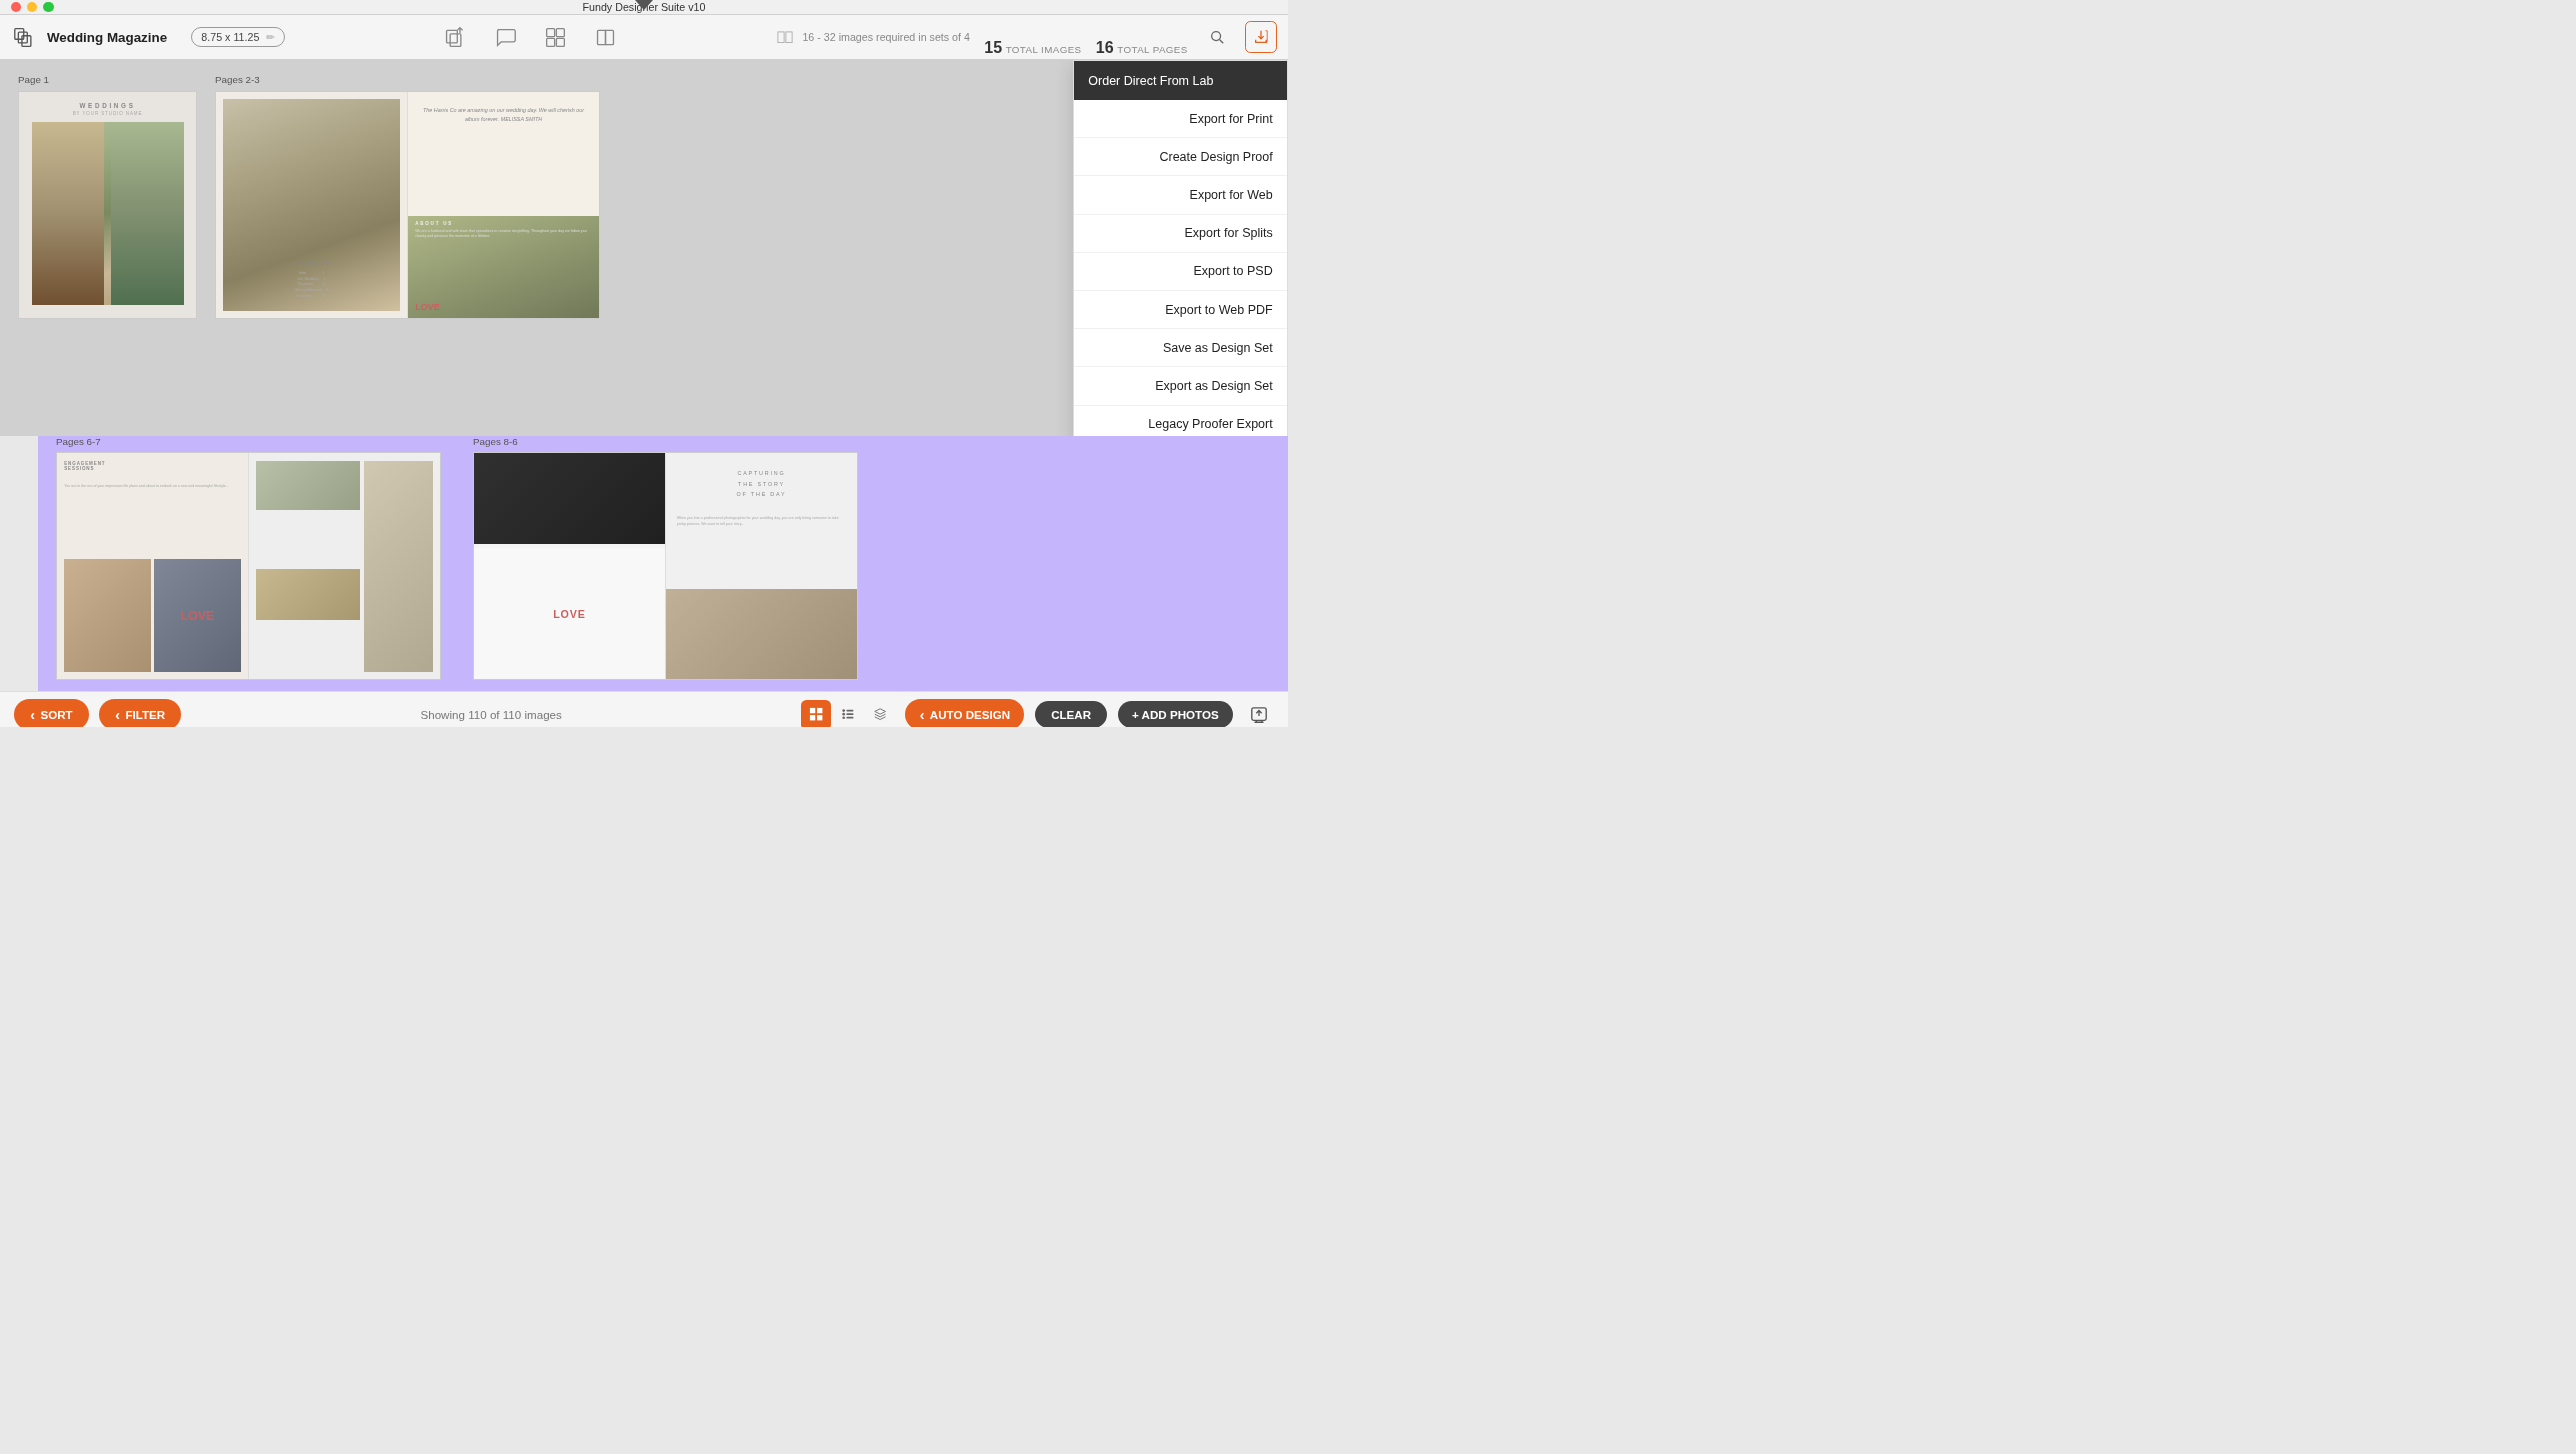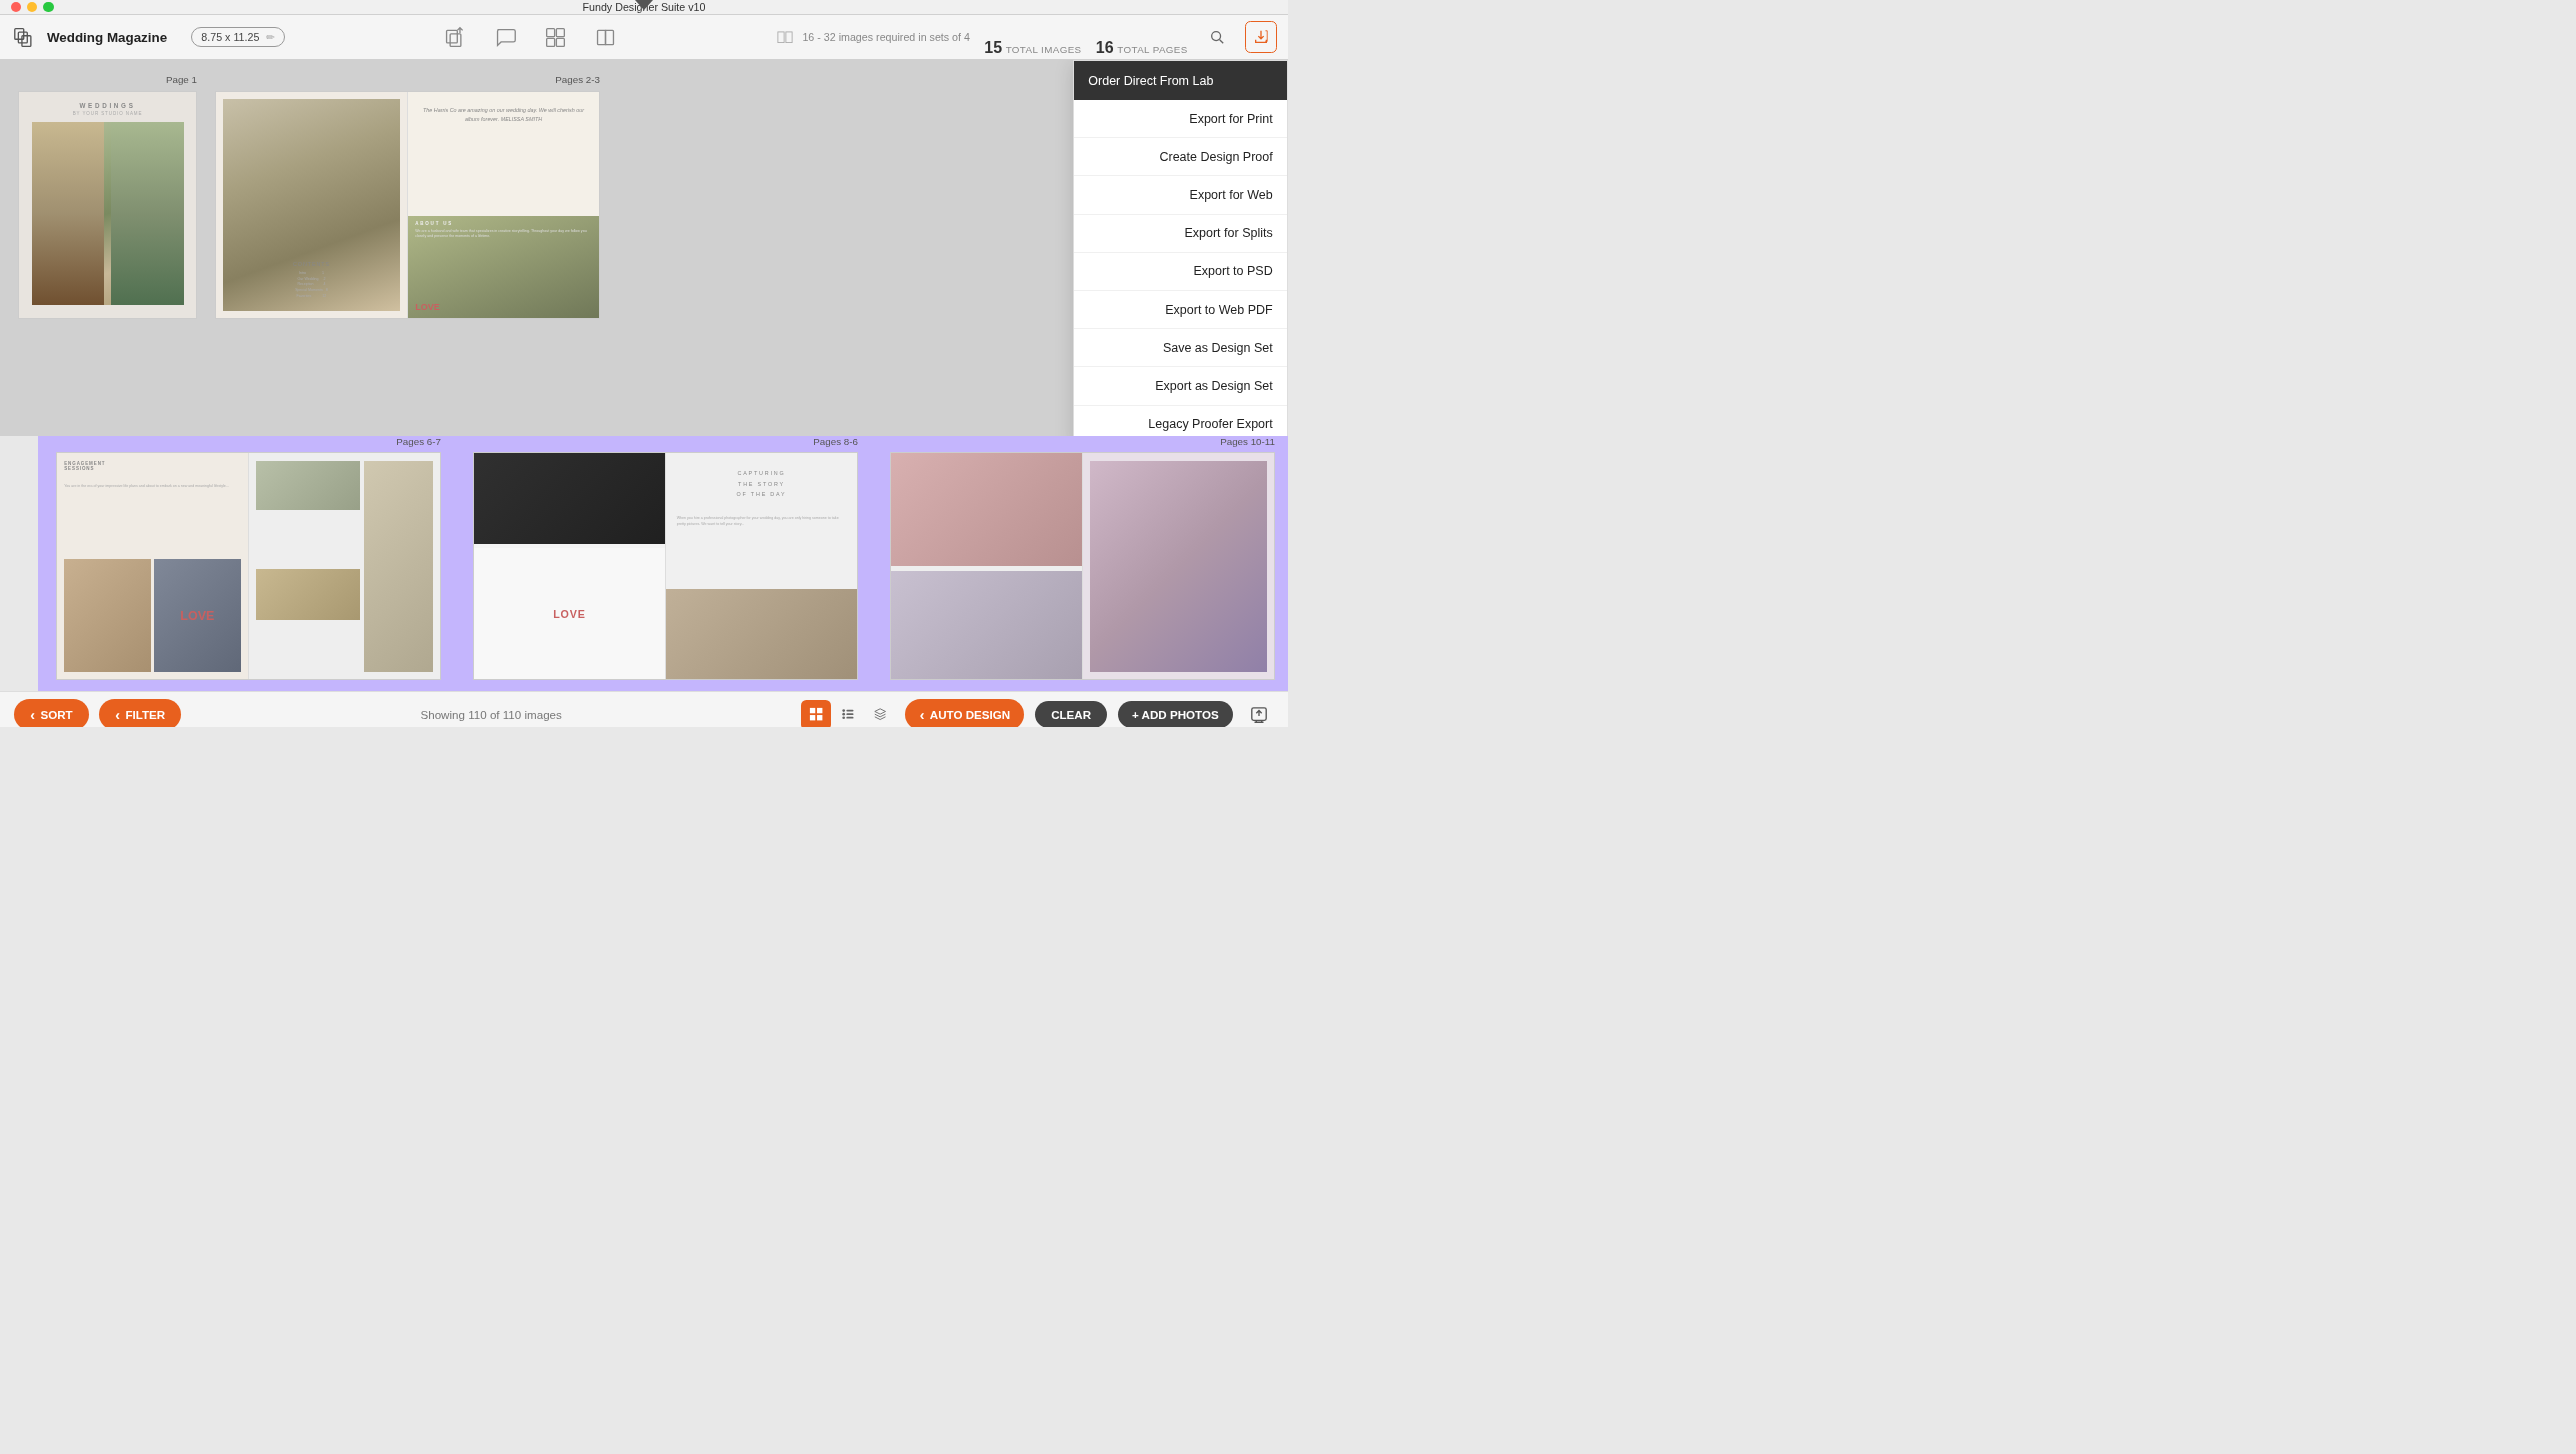--- a/index.html
+++ b/index.html
@@ -189,21 +189,20 @@
       cursor: pointer;
       border-bottom: 0.9px solid #f0f0f0;
       text-align: right;
     }
 
     
     .page-group {
       display: flex;
       flex-direction: column;
       gap: 5.4px;
-      align-items: flex-end;
     }
     .page-label {
       font-size: 9.8px;
       color: #555;
       font-weight: 500;
     }
     .page-thumb {
       background: white;
       border: 0.9px solid #ccc;
       overflow: hidden;
@@ -592,32 +591,20 @@
         </div>
       </div>
       <div class="page-half" style="background:#f0f0f0;border-left:0.9px solid #ddd;">
         <div style="position:absolute;top:14.3px;left:0;right:0;text-align:center;font-size:5.4px;color:#888;letter-spacing:1.8px;line-height:2;">CAPTURING<br>THE STORY<br>OF THE DAY</div>
         <div style="position:absolute;top:63px;left:10.7px;right:10.7px;font-size:3.6px;color:#aaa;line-height:1.5;">When you hire a professional photographer for your wedding day, you are only hiring someone to take pretty pictures. We want to tell your story...</div>
         <div style="position:absolute;bottom:0;left:0;right:0;height:40%;background:linear-gradient(135deg,#c0b098,#a09078);"></div>
       </div>
     </div>
   </div>
 
-  <div class="page-group">
-    <span class="page-label">Pages 10-11</span>
-    <div class="page-thumb page-thumb-spread">
-      <div class="page-half" style="background:#eee;">
-        <div style="position:absolute;top:0;left:0;right:0;height:50%;background:linear-gradient(135deg,#d8b0b0,#b89090);"></div>
-        <div style="position:absolute;bottom:0;left:0;right:0;height:48%;background:linear-gradient(135deg,#c8c0d0,#a8a0b0);"></div>
-      </div>
-      <div class="page-half" style="background:#e8e0e8;border-left:0.9px solid #ddd;">
-        <div style="position:absolute;inset:7.2px;background:linear-gradient(135deg,#d0b8c8,#b098a8,#9080a8);"></div>
-      </div>
-    </div>
-  </div>
 </div>
 
 <div class="bottom-controls">
   <button class="orange-btn">
     <span class="chevron-left"></span>
     <span>SORT</span>
   </button>
   <button class="orange-btn">
     <span class="chevron-left"></span>
     <span>FILTER</span>

